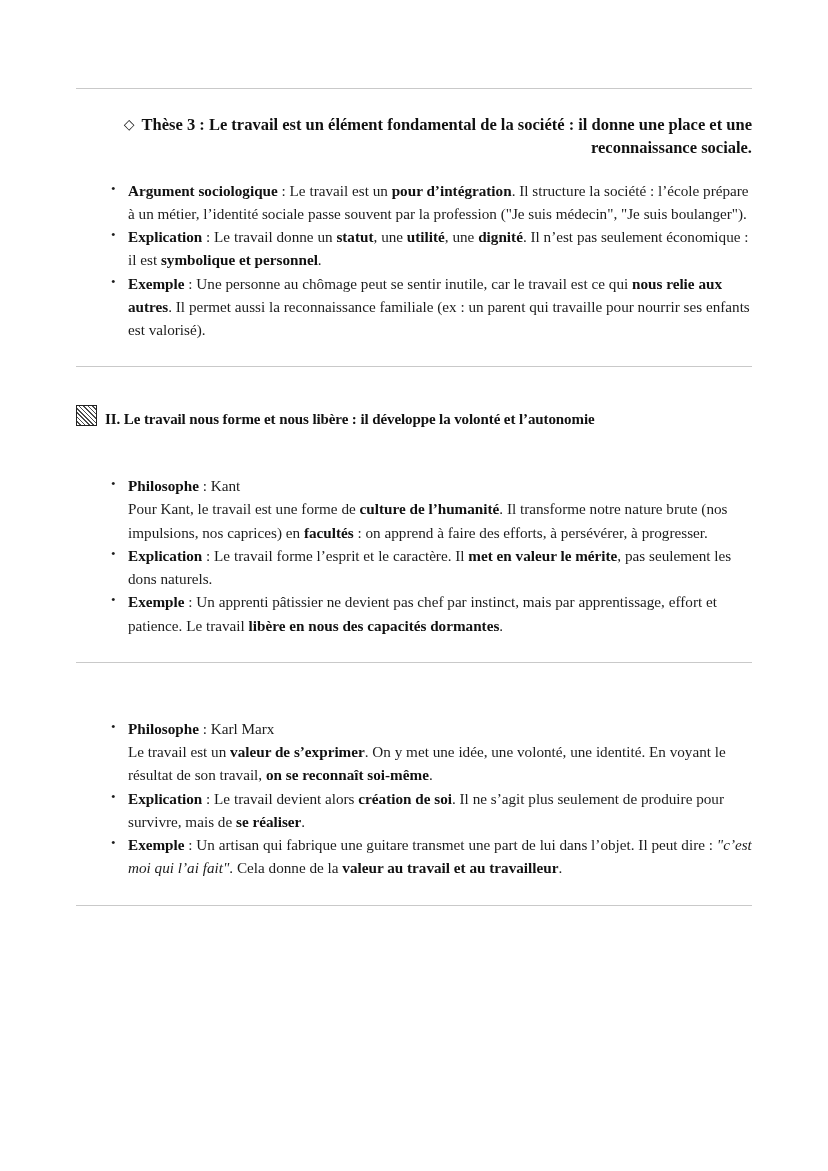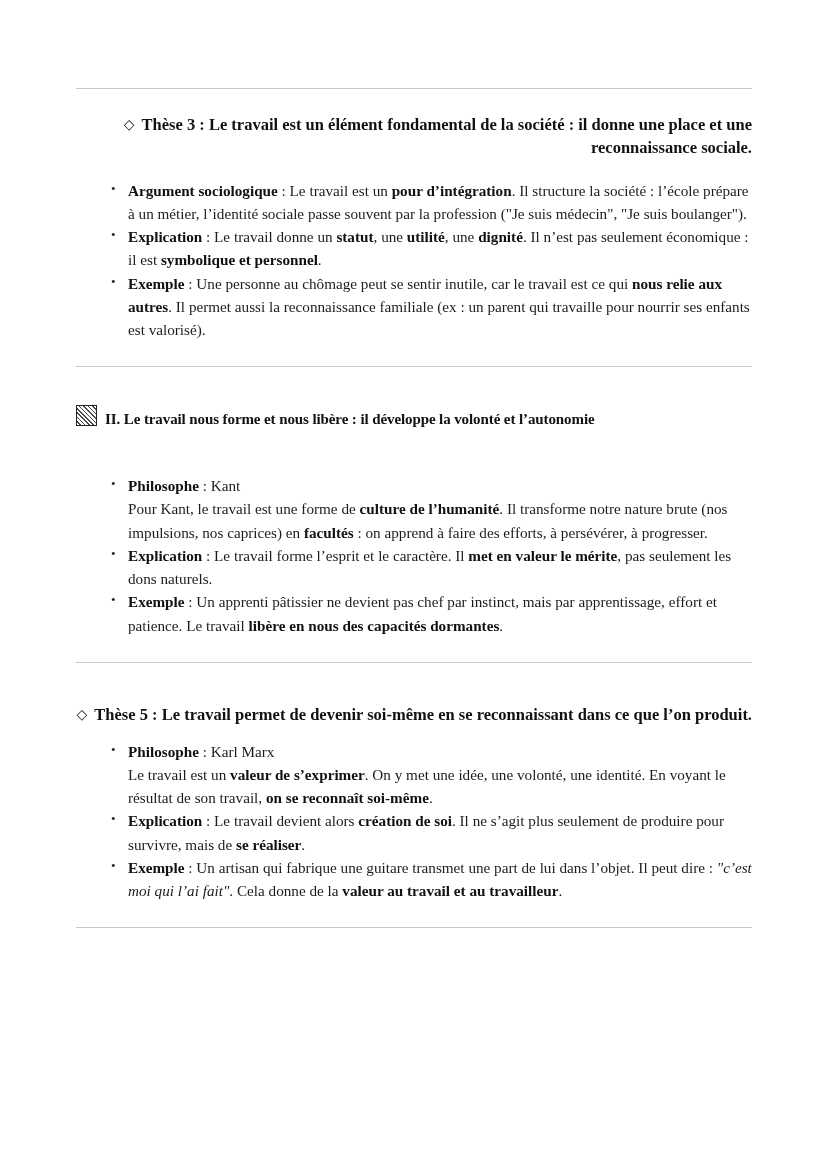--- a/index.html
+++ b/index.html
@@ -169,21 +169,20 @@
         <span class="bul">•</span><b>Exemple</b><span> : </span><span>Un apprenti pâtissier ne devient pas chef par instinct, mais par apprentissage, effort et patience. Le travail <b>libère en nous des capacités dormantes</b>.</span>
       </li>
     </ul>
 
     <div class="gap-c"></div>
 
     <hr class="rule">
 
     <div class="gap-f"></div>
 
-    <p class="these"><span class="dia">◇</span><span>Thèse 5 : Le travail permet de devenir soi-même en se reconnaissant dans ce que l’on produit.</span></p>
 
     <div class="gap-a"></div>
 
     <ul class="blist">
       <li>
         <span class="bul">•</span><b>Philosophe</b><span> : </span><span>Karl Marx<span class="sub-line">Le travail est un <b>valeur de s’exprimer</b>. On y met une idée, une volonté, une identité. En voyant le résultat de son travail, <b>on se reconnaît soi-même</b>.</span></span>
       </li>
       <li>
         <span class="bul">•</span><b>Explication</b><span> : </span><span>Le travail devient alors <b>création de soi</b>. Il ne s’agit plus seulement de produire pour survivre, mais de <b>se réaliser</b>.</span>
       </li>

